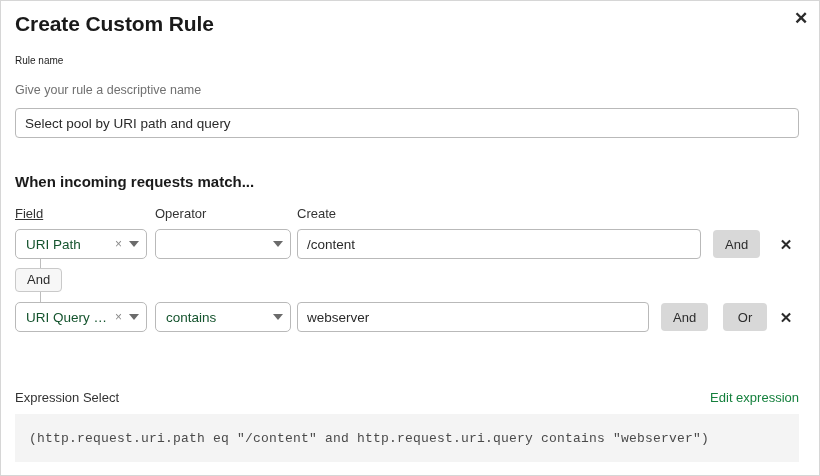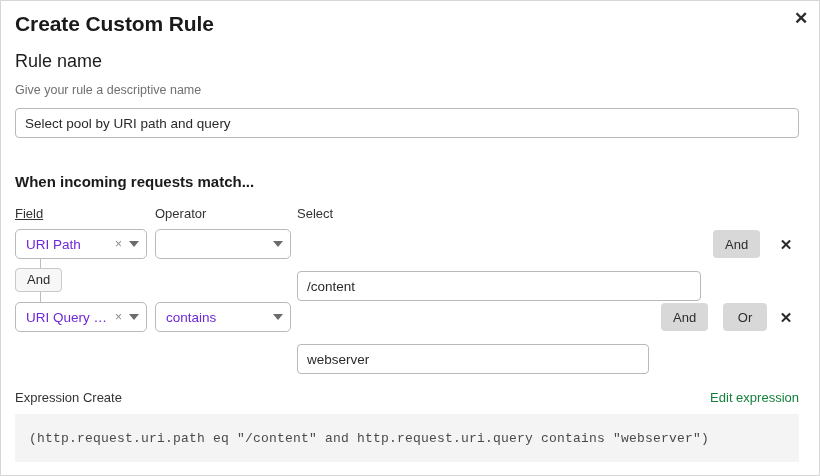--- a/index.html
+++ b/index.html
@@ -45,21 +45,21 @@
     align-items: center;
     justify-content: center;
     cursor: pointer;
     color: #2b2b2b;
     font-size: 17px;
     font-weight: bold;
     line-height: 1;
   }
 
   .field-label {
-    font-size: 18px;
+    font-size: 10px;
     color: #1d1d1d;
     line-height: 18px;
   }
   .field-help {
     font-size: 12.5px;
     color: #707070;
     line-height: 18px;
     margin-top: 11px;
   }
 
@@ -74,21 +74,20 @@
     width: 100%;
     height: 30px;
     border: 1px solid #b9b9b9;
     border-radius: 4px;
     background: #fff;
     font-family: "Liberation Sans", sans-serif;
     font-size: 13.5px;
     color: #2a2a2a;
     padding: 0 9px;
     outline: none;
-    margin-top: 42px;
   }
   .rule-name-input { margin-top: 9px; }
 
   .section-title {
     position: absolute;
     left: 14px;
     top: 172px;
     font-size: 15px;
     font-weight: bold;
     color: #1a1a1a;
@@ -130,21 +129,21 @@
     align-items: center;
     padding: 0 7px 0 10px;
     cursor: pointer;
   }
   .select-field    { left: 0px;   width: 132px; }
   .select-operator { left: 140px; width: 136px; }
 
   .select-text {
     flex: 1;
     font-size: 13.5px;
-    color: #6d28d9;
+    color: #14532d;
     white-space: nowrap;
     overflow: hidden;
     text-overflow: ellipsis;
   }
   .clear-x {
     color: #8a8a8a;
     font-size: 12px;
     margin-right: 7px;
     line-height: 1;
     cursor: pointer;
@@ -288,21 +287,21 @@
     <div class="field-label">Rule name</div>
     <div class="field-help">Give your rule a descriptive name</div>
     <input class="text-input rule-name-input" type="text" value="Select pool by URI path and query" style="">
   </div>
 
   <div class="section-title">When incoming requests match...</div>
 
   <div class="col-labels">
     <span class="lbl lbl-field">Field</span>
     <span class="lbl lbl-operator">Operator</span>
-    <span class="lbl lbl-value">Select</span>
+    <span class="lbl lbl-value">Create</span>
   </div>
 
   <div class="cond-row row-1">
     <div class="select-box select-field">
       <span class="select-text">URI Path</span>
       <span class="clear-x">×</span>
       <span class="caret"></span>
     </div>
     <div class="select-box select-operator">
       <span class="caret caret-right"></span>
@@ -327,21 +326,21 @@
       <span class="select-text">contains</span>
       <span class="caret caret-right"></span>
     </div>
     <input class="text-input value-input" type="text" value="webserver" style="">
     <button class="logic-btn btn-and">And</button>
     <button class="logic-btn btn-or">Or</button>
     <div class="delete-x">✕</div>
   </div>
 
   <div class="preview-header">
-    <span class="preview-label">Expression Create</span>
+    <span class="preview-label">Expression Select</span>
     <span class="edit-expression">Edit expression</span>
   </div>
 
   <div class="preview-box">
     <span class="preview-code">(http.request.uri.path eq "/content" and http.request.uri.query contains "webserver")</span>
   </div>
 
 </div>
 
 </body></html>

